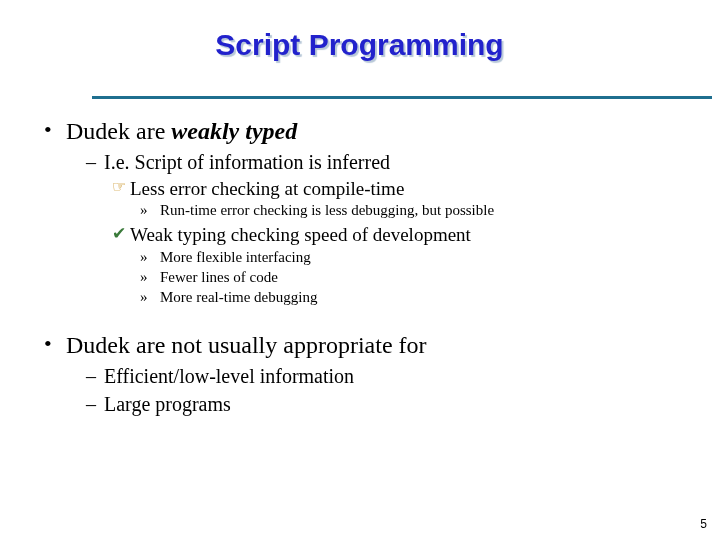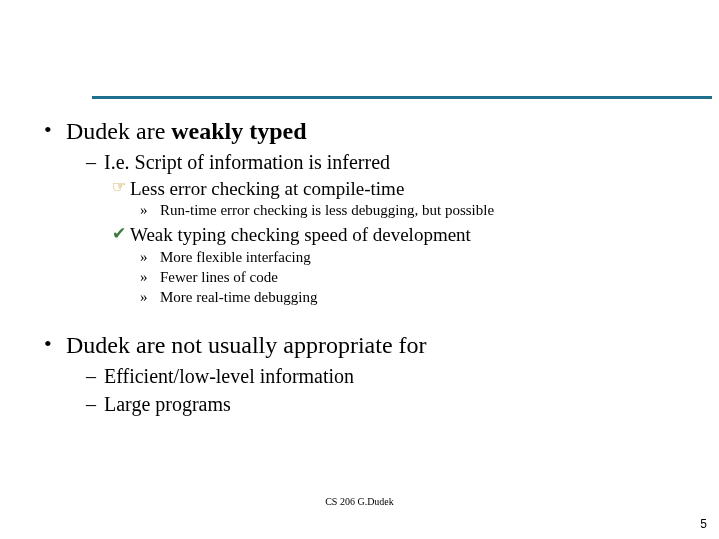--- a/index.html
+++ b/index.html
@@ -106,20 +106,21 @@
   .lvl4 .bullet {
     width: 20px;
     flex: 0 0 20px;
     text-align: left;
     color: #000000;
   }
   .txt {
     flex: 1 1 auto;
   }
   .it {
+    font-style: italic;
     font-weight: bold;
   }
   .it-light {
   }
   .gap {
     height: 18px;
   }
   .footer-credit {
     position: absolute;
     bottom: 32px;
@@ -137,20 +138,21 @@
     font-size: 12px;
     font-family: "Liberation Sans", sans-serif;
     color: #000000;
   }
 </style>
 </head>
 <body>
 
 <div class="slide">
 
+  <div class="slide-title">Script Programming</div>
   <div class="title-rule"></div>
 
   <div class="body">
 
     <div class="lvl1">
       <span class="bullet">•</span>
       <span class="txt"><span>Dudek are </span><span class="it">weakly typed</span></span>
     </div>
 
     <div class="lvl2">
@@ -200,16 +202,15 @@
       <span class="txt">Efficient/low-level information</span>
     </div>
 
     <div class="lvl2">
       <span class="bullet">–</span>
       <span class="txt">Large programs</span>
     </div>
 
   </div>
 
-  <div class="footer-credit">CS 206  G.Dudek</div>
   <div class="page-number">5</div>
 
 </div>
 
 </body></html>

